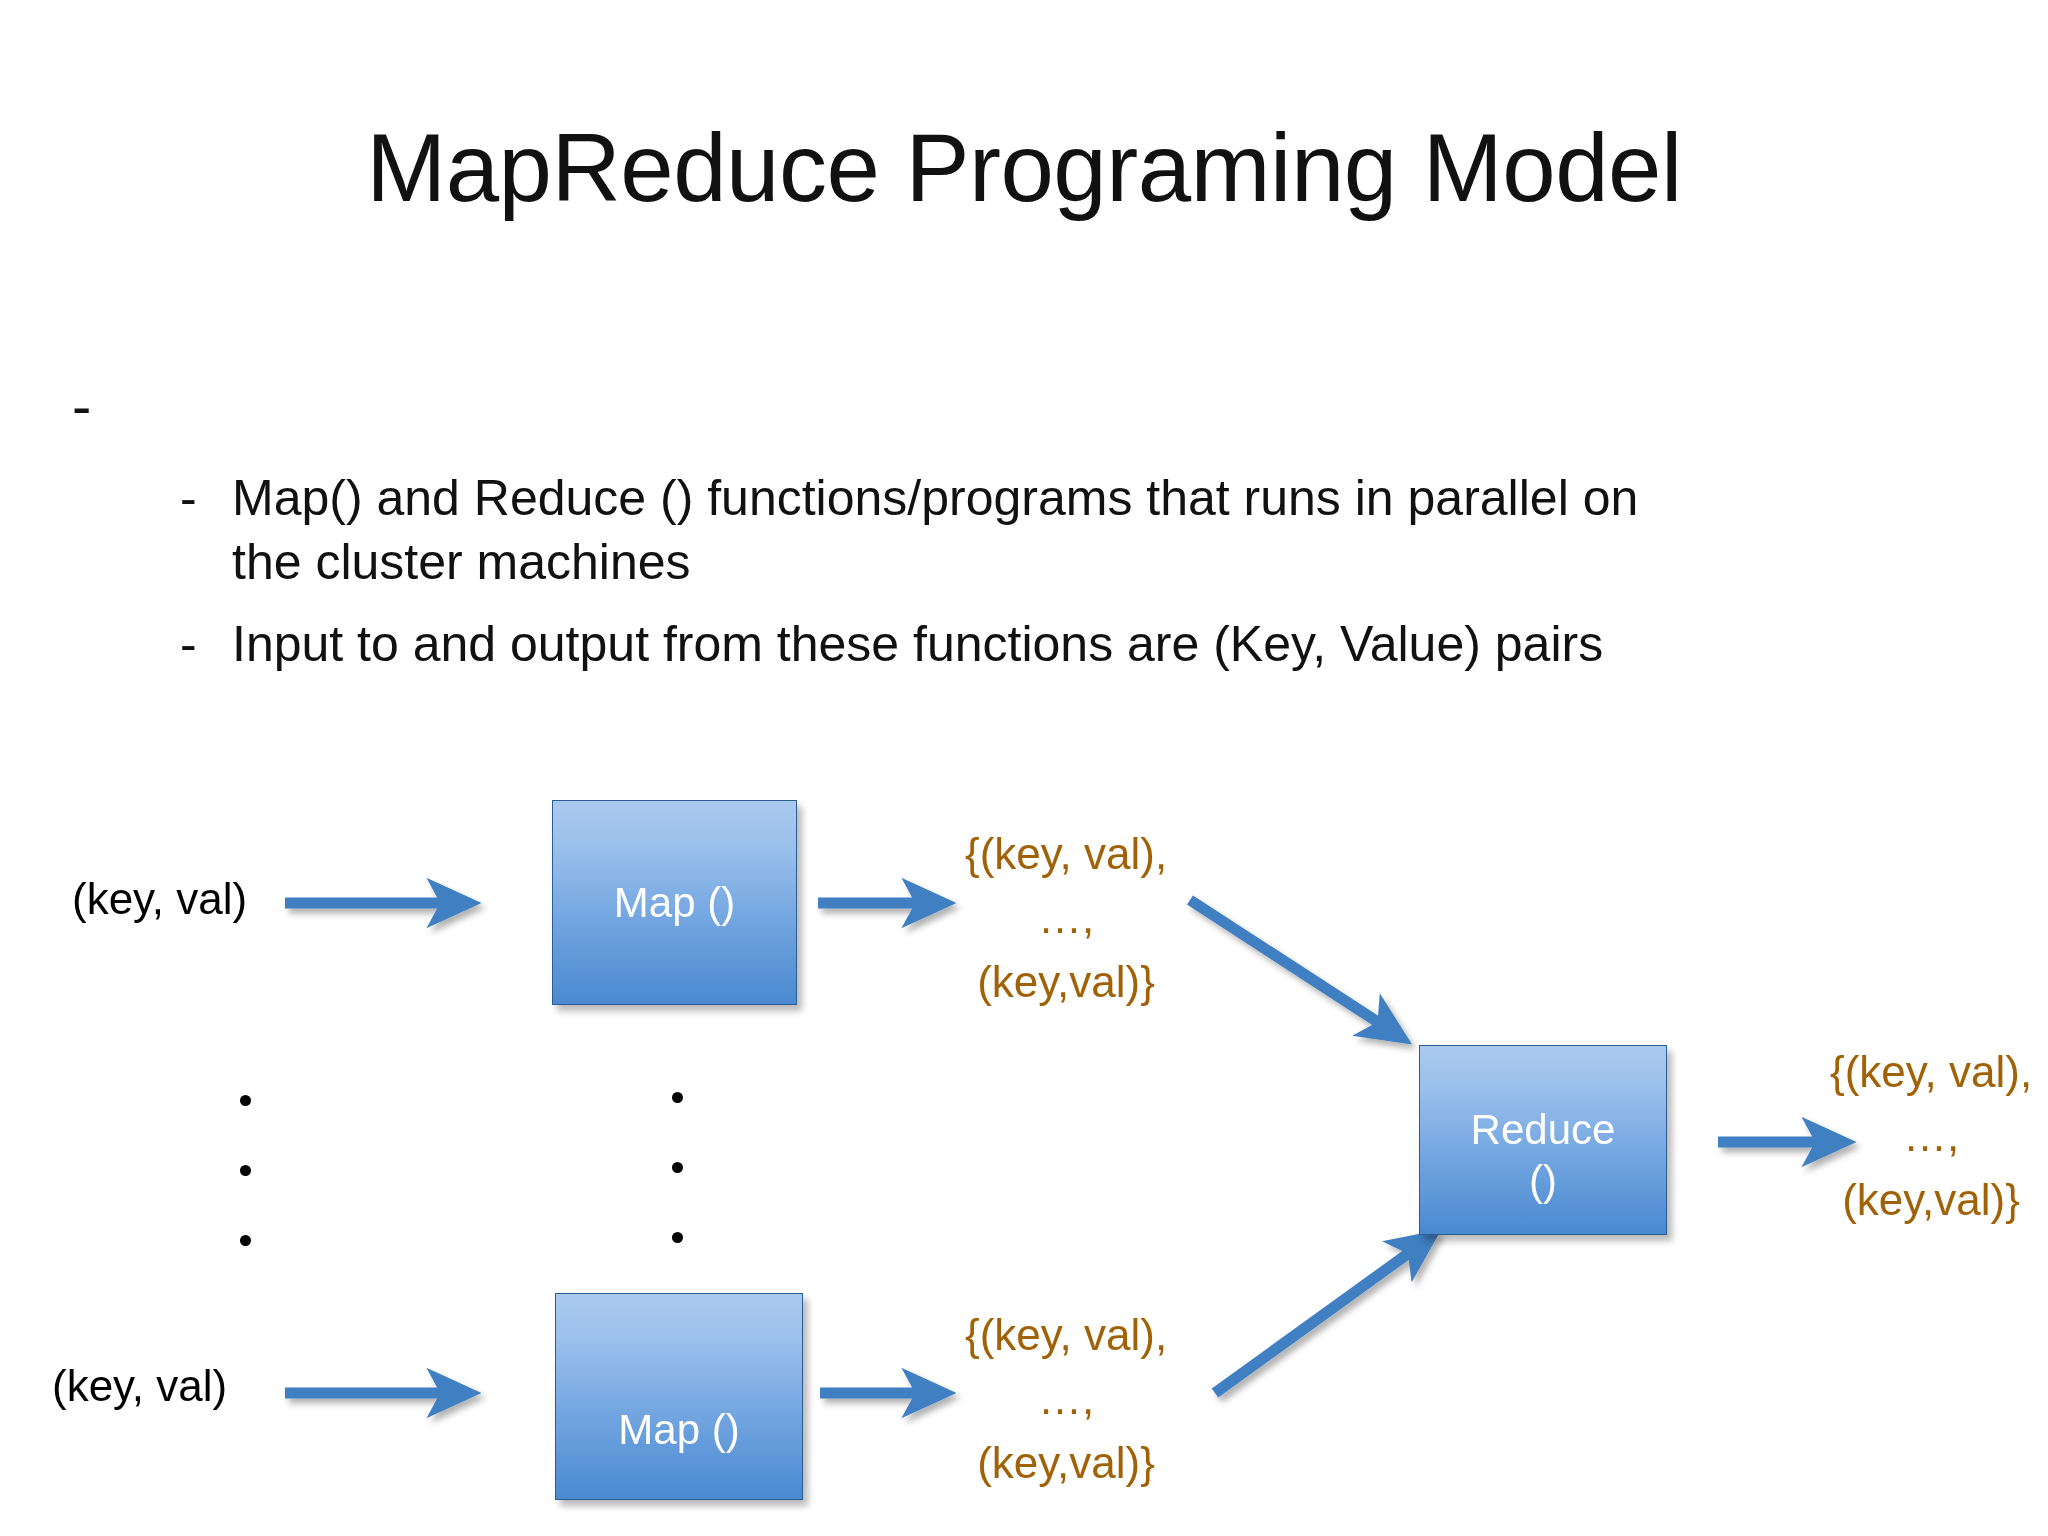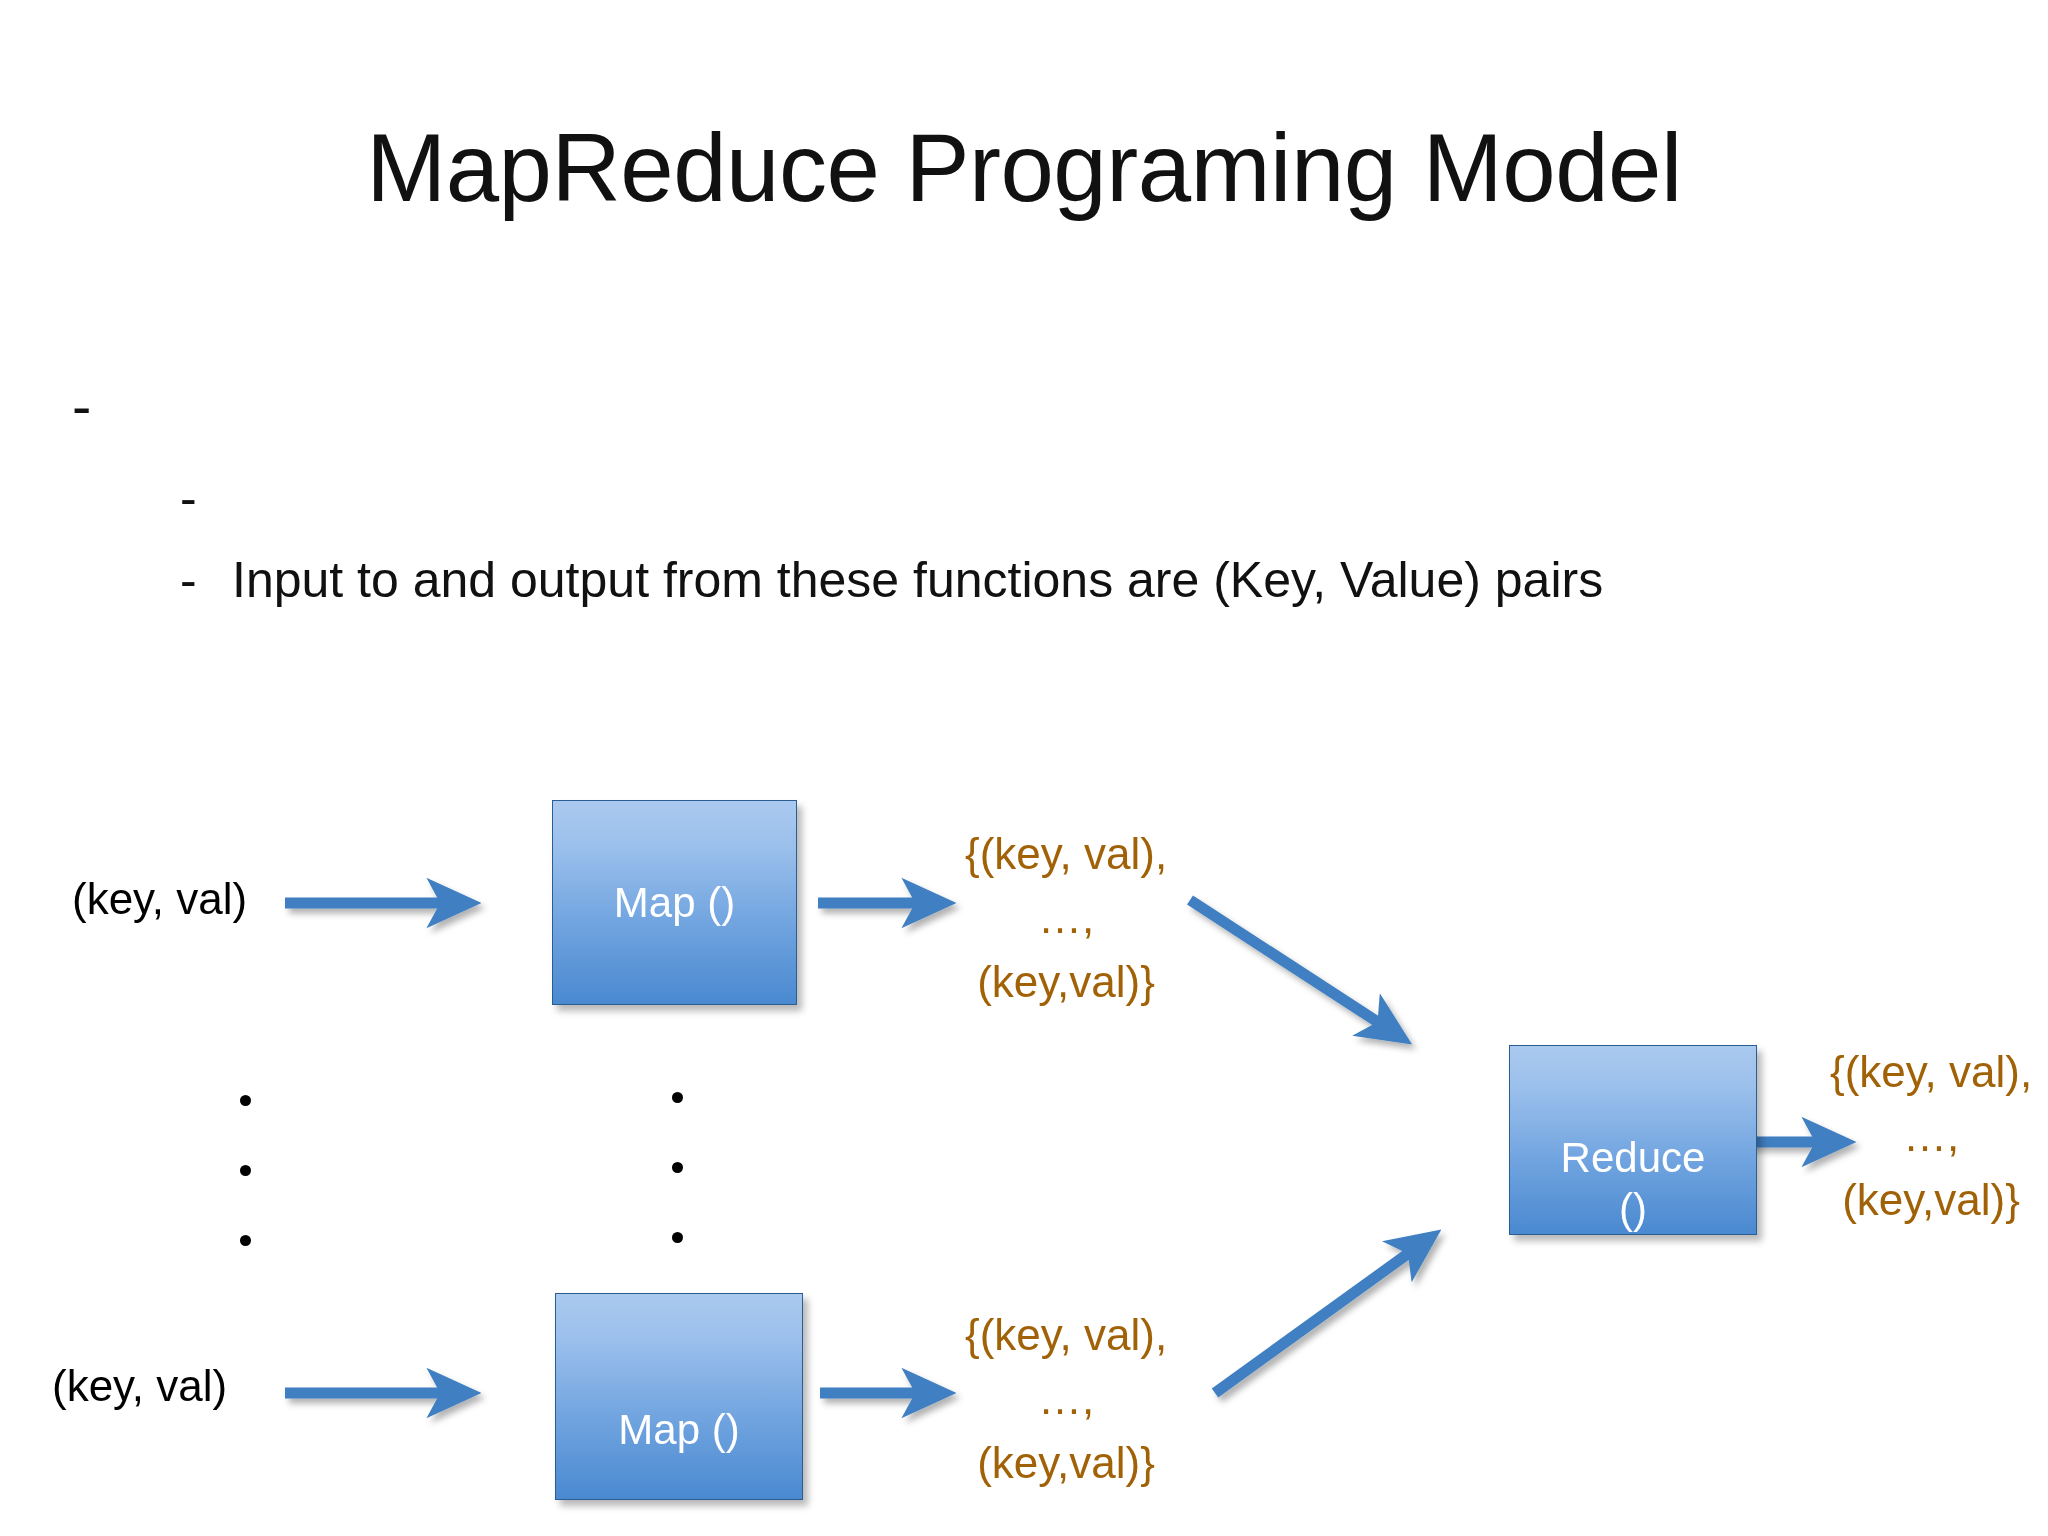--- a/index.html
+++ b/index.html
@@ -108,22 +108,22 @@
   #map-box-1 {
     left: 552px; top: 800px; width: 245px; height: 205px;
     align-items: center;
   }
   #map-box-2 {
     left: 555px; top: 1293px; width: 248px; height: 207px;
     align-items: flex-start;
     padding-top: 112px;
   }
   #reduce-box {
-    left: 1509px; top: 1045px; width: 248px; height: 190px;
-    align-items: flex-end;
+    left: 1419px; top: 1045px; width: 248px; height: 190px;
+    align-items: flex-start;
     padding-top: 58px;
     line-height: 1.22;
   }
 
   .plain-label {
     position: absolute;
     font-size: 44px;
     line-height: 1.42;
     color: #000000;
     white-space: pre;
@@ -177,20 +177,21 @@
 
   <div class="bullets">
 
     <div class="bullet-l1">
       <span class="dash">-</span>
     </div>
 
     <div class="bullet-l2-wrap">
       <div class="bullet-l2">
         <span class="dash">-</span>
+        <span class="txt">Map() and Reduce () functions/programs that runs in parallel on the cluster machines</span>
       </div>
       <div class="bullet-l2">
         <span class="dash">-</span>
         <span class="txt">Input to and output from these functions are (Key, Value) pairs</span>
       </div>
     </div>
 
   </div>
 
   <div class="diagram">

